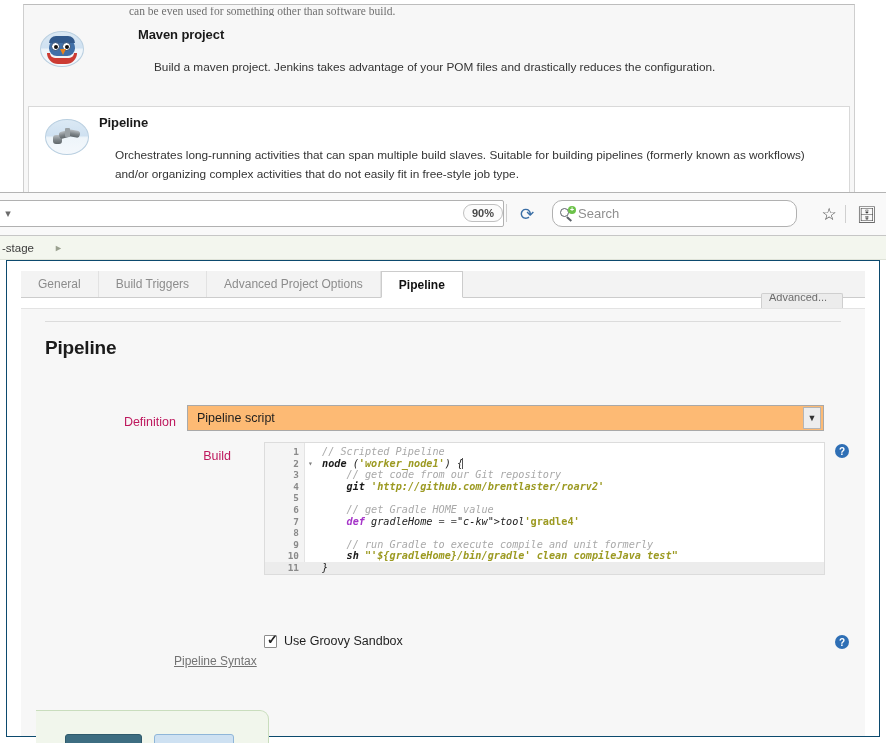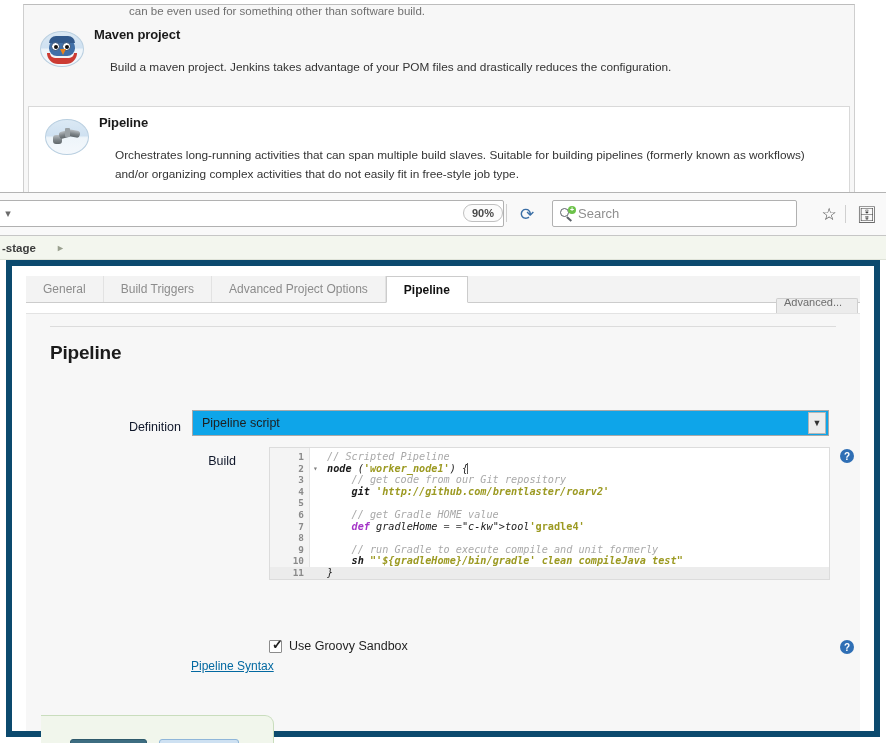--- a/index.html
+++ b/index.html
@@ -19,20 +19,21 @@
   }
   .jobtype-frame {
     position: absolute; left: 23px; top: 4px; right: 31px; bottom: -40px;
     border: 1px solid #cfcfcf; border-top: 1px solid #bdbdbd;
     background: #f7f7f7;
   }
   .clipped-line {
     position: absolute; left: 105px; top: 2px; right: 20px; height: 9px;
     overflow: hidden; color: #6f6f6f; font-size: 11.5px; line-height: 9px;
     white-space: nowrap;
+    font-family: Liberation Serif, serif;
   }
   .jobtype {
     position: relative; display: flex; align-items: flex-start;
     padding: 8px 14px 8px 10px; background: transparent;
   }
   .jobtype.selected {
     background: #ffffff; border: 1px solid #d9d9d9;
     margin: 0 4px;
   }
   .jt-iconwrap {
@@ -116,21 +117,21 @@
     font-weight: bold;
   }
   .vdiv { position: absolute; left: 506px; top: 11px; width: 1px; height: 18px; background: #cdcdcd; }
   .reload {
     position: absolute; left: 516px; top: 10px; width: 22px; height: 22px;
     display: flex; align-items: center; justify-content: center;
     color: #3a6ea5; font-size: 17px;
   }
   .searchbar {
     position: absolute; left: 552px; top: 7px; width: 245px; height: 27px;
-    background: #ffffff; border: 1px solid #b1b1b1; border-radius: 2px;
+    background: #ffffff; border: 1px solid #b1b1b1; border-radius: 10px;
     display: flex; align-items: center; padding: 0 6px;
   }
   .srch-icon { position: relative; width: 19px; height: 16px; flex: 0 0 19px; }
   .srch-icon .ring {
     position:absolute; left:1px; top:2px; width:9px; height:9px;
     border:1.6px solid #5b6168; border-radius:50%;
   }
   .srch-icon .hand {
     position:absolute; left:8px; top:10px; width:6px; height:1.6px;
     background:#5b6168; transform:rotate(42deg); transform-origin:left center;
@@ -152,75 +153,75 @@
   
   .page {
     position: absolute; left: 0; top: 236px; width: 886px; height: 507px;
     background: #ffffff; overflow: hidden;
   }
   .breadcrumb-bar {
     position: absolute; left: 0; top: 0; width: 886px; height: 24px;
     background: #f3f6ee; border-bottom: 1px solid #dfe3d8;
     display: flex; align-items: center; padding-left: 2px;
   }
-  .bc-text { font-size: 11.5px; font-weight: bold; color: #3c3c3c; }
+  .bc-text { font-size: 11.5px; font-weight: normal; color: #3c3c3c; }
   .bc-arrow { margin-left: 20px; color: #9aa08f; font-size: 9px; }
 
   .config-frame {
     position: absolute; left: 6px; top: 24px; right: 6px; bottom: 6px;
-    border: 6px solid #0c4a6e; background: #ffffff;
+    border: 1px solid #0c4a6e; background: #ffffff;
   }
 
   .tabbar {
     position: absolute; left: 14px; top: 10px; right: 14px; height: 27px;
     border-bottom: 1px solid #cccccc; background: #f3f3f3;
     display: flex; align-items: stretch;
   }
   .tab {
     padding: 0 17px; display: flex; align-items: center;
     font-size: 12px; color: #8c8c8c; border-right: 1px solid #e2e2e2;
     background: #f3f3f3;
   }
   .tab.active {
     background: #ffffff; color: #111111; font-weight: bold;
     border: 1px solid #cccccc; border-bottom: 1px solid #ffffff;
     margin-bottom: -1px; border-right-color: #cccccc;
   }
   .tabfill { flex: 1 1 auto; background: #f3f3f3; }
 
   .adv-btn {
-    position: absolute; right: 16px; top: 32px; width: 82px; height: 15px;
+    position: absolute; right: 36px; top: 32px; width: 82px; height: 15px;
     background: #ececec; border: 1px solid #cfcfcf; border-bottom: none;
     overflow: hidden; border-radius: 2px 2px 0 0;
   }
   .adv-btn span {
     position: absolute; left: 7px; top: -3px; font-size: 11px; color: #6d6d6d;
     white-space: nowrap;
   }
 
   .body-area {
     position: absolute; left: 14px; top: 47px; right: 14px; bottom: 0;
     background: #f7f7f7; border-top: 1px solid #e3e3e3;
   }
   .hr-top { position:absolute; left:24px; right:24px; top:12px; height:1px; background:#dcdcdc; }
 
   .section-title {
     position: absolute; left: 24px; top: 28px;
     font-size: 19px; font-weight: bold; color: #1b1b1b; letter-spacing: -0.2px;
   }
 
   .row-label {
-    position: absolute; font-size: 12.5px; color: #0f172a; text-align: right;
+    position: absolute; font-size: 12.5px; color: #be185d; text-align: right;
   }
   .lbl-definition { left: 30px; top: 106px; width: 125px; }
   .lbl-script { left: 120px; top: 140px; width: 90px; }
 
   .select-wrap {
     position: absolute; left: 166px; top: 96px; width: 637px; height: 26px;
-    background: #0ea5e9; border: 1px solid #a9a9a9;
+    background: #fdba74; border: 1px solid #a9a9a9;
     display: flex; align-items: center; justify-content: space-between;
   }
   .select-val { font-size: 12.5px; color: #1e1e1e; padding-left: 9px; }
   .select-btn {
     width: 18px; height: 22px; margin-right: 2px; background: #ededed;
     border: 1px solid #b5b5b5; display: flex; align-items: center;
     justify-content: center; font-size: 9px; color: #333;
   }
 
   
@@ -268,22 +269,22 @@
     width: 13px; height: 13px; border: 1px solid #8c8c8c; background: #fff;
     position: relative; border-radius: 1px;
   }
   .cbox .tick {
     position: absolute; left: 2px; top: -3px; font-size: 13px; color: #222;
     font-weight: bold; line-height: 13px;
   }
   .sandbox-lbl { font-size: 12.5px; color: #1f1f1f; margin-left: 7px; }
 
   .syntax-link {
-    position: absolute; left: 165px; top: 345px;
-    font-size: 12px; color: #0369a1; 
+    position: absolute; left: 153px; top: 345px;
+    font-size: 12px; color: #737373; 
   }
 
   .savebar {
     position: absolute; left: 15px; top: 401px; width: 233px; height: 81px;
     background: #f1f6ec; border: 1px solid #c9ddbd;
     border-radius: 0 9px 9px 0; border-left: none;
   }
   .btn {
     position: absolute; top: 23px; height: 34px; border-radius: 3px;
     display: flex; align-items: center; justify-content: center;
@@ -301,21 +302,21 @@
 </head>
 <body>
 
 <div id="root">
 
   <div class="top-panel">
     <div class="jobtype-frame">
 
       <div class="clipped-line">can be even used for something other than software build.</div>
 
-      <div class="jobtype" style="margin-top:14px;">
+      <div class="jobtype" style="margin-top:14px;gap:44px;">
         <div class="jt-iconwrap">
           <div class="badge">
             <div class="oval"></div>
             <div class="owl-body"></div>
             <div class="owl-wingwhite"></div>
             <div class="owl-head"></div>
             <div class="owl-brow"></div>
             <div class="owl-eye l"></div>
               <div class="owl-eye r"></div>
             <div class="owl-pupil l"></div>

